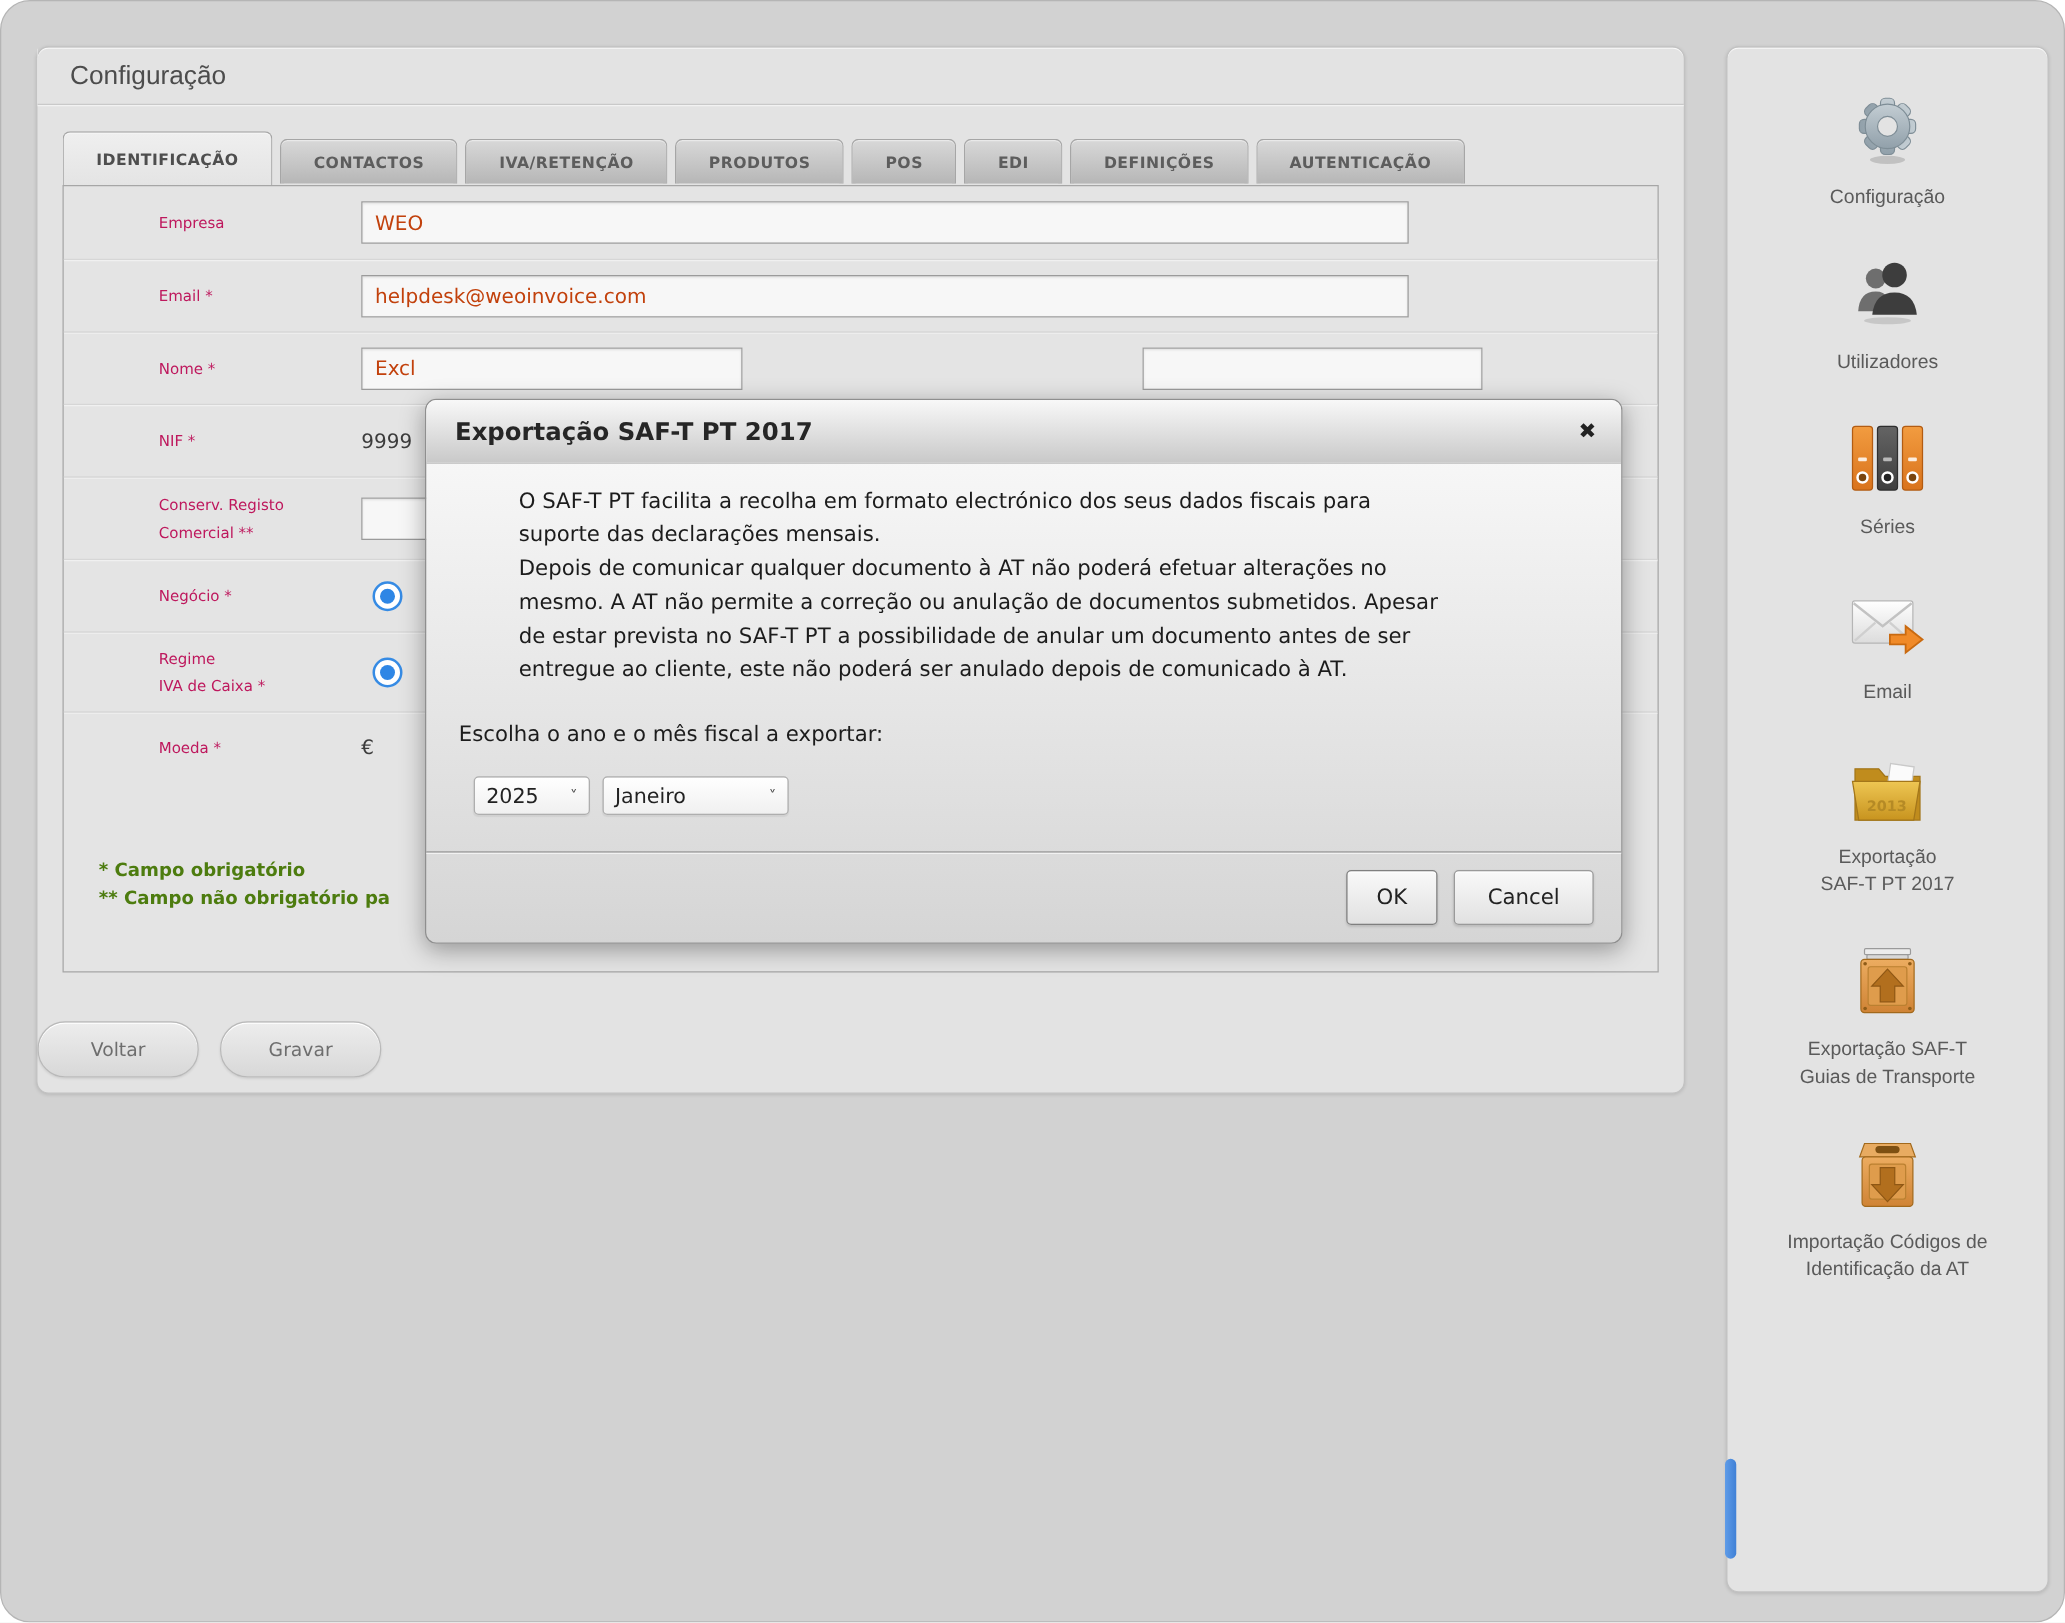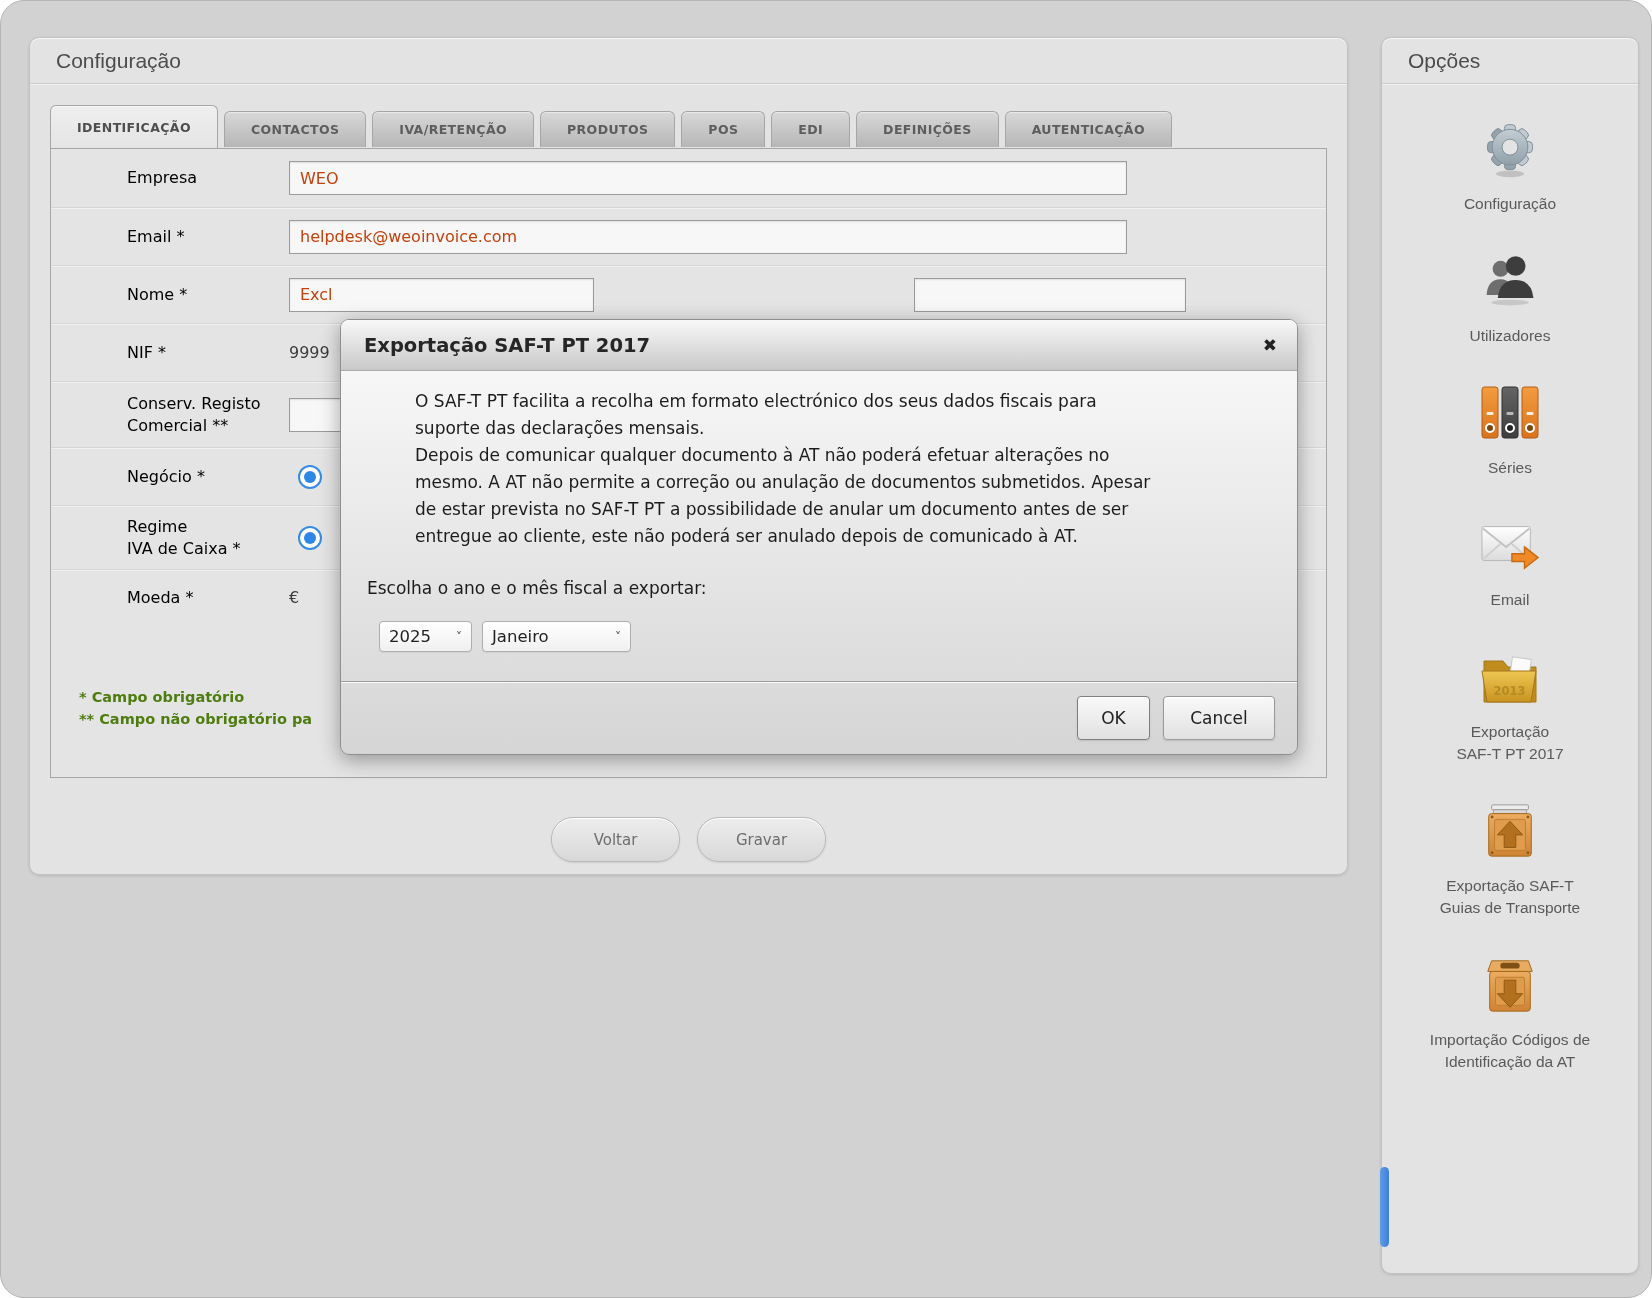--- a/index.html
+++ b/index.html
@@ -13,31 +13,31 @@
   
   #main-panel{left:28px;top:36px;width:1319px;height:838px;}
 
   .tabs{position:absolute;left:20px;top:67px;right:20px;display:flex;align-items:flex-end;gap:6px;z-index:3;}
   .tab{height:36px;padding:0 26px;display:flex;align-items:center;font-size:12.5px;font-weight:bold;letter-spacing:.4px;color:#5d5d5d;background:linear-gradient(#d8d8d8,#b6b6b6);border:1px solid #a6a6a6;border-bottom:none;border-radius:6px 6px 0 0;box-shadow:inset 0 1px 0 rgba(255,255,255,.45);cursor:pointer;box-sizing:border-box;}
   .tab.active{height:43px;background:linear-gradient(#efefef,#e4e4e4);color:#4e4e4e;margin-bottom:-1px;z-index:4;position:relative;}
 
   .content-box{position:absolute;left:20px;top:110px;right:20px;bottom:96px;background:#e4e4e4;border:1px solid #a6a6a6;z-index:2;}
   .row{position:relative;display:flex;align-items:center;min-height:58px;padding:2px 16px 2px 76px;box-sizing:border-box;}
   .row + .row{border-top:1px solid #d6d6d6;box-shadow:inset 0 1px 0 #f0f0f0;}
-  .row-label{width:162px;flex:none;font-size:16px;color:#000000;line-height:22px;}
+  .row-label{width:162px;flex:none;font-size:12px;color:#be185d;line-height:22px;}
   .tf{height:34px;border:1px solid #9b9b9b;background:#f7f7f7;box-shadow:inset 0 1px 2px rgba(0,0,0,.10);font:16px "DejaVu Sans", sans-serif;color:#c2410c;padding:0 10px;box-sizing:border-box;}
   .tf-wide{width:838px;}
   .tf-nome{width:305px;}
   .tf-nome2{width:272px;margin-left:320px;}
   .tf-small{width:220px;}
   .static-val{font-size:16px;color:#3c3c3c;}
   .radio{width:20px;height:20px;border:2px solid #368be4;border-radius:50%;background:#fff;position:relative;margin-left:9px;flex:none;}
   .radio::after{content:"";position:absolute;left:4px;top:4px;width:12px;height:12px;border-radius:50%;background:#2e86e5;}
   .footnotes{position:absolute;left:28px;bottom:47px;font-size:14.5px;font-weight:bold;color:#4d7c0f;line-height:22px;}
-  .panel-actions{position:absolute;left:0;right:0;bottom:12px;display:flex;justify-content:center;gap:17px;}
+  .panel-actions{position:absolute;left:0;right:0;bottom:12px;display:flex;gap:17px;}
   .pill-btn{width:127px;height:43px;border-radius:22px;border:1px solid #b9b9b9;background:linear-gradient(#ededed,#d8d8d8);color:#6e6e6e;font:15px "DejaVu Sans", sans-serif;display:flex;align-items:center;justify-content:center;cursor:pointer;box-shadow:0 1px 2px rgba(0,0,0,.10), inset 0 1px 0 #fff;}
 
   
   #modal{position:absolute;left:339px;top:318px;width:958px;height:436px;border:1px solid #8f8f8f;border-radius:9px;background:linear-gradient(#fbfbfb,#d5d5d5);box-shadow:0 5px 20px rgba(0,0,0,.35), inset 0 1px 0 rgba(255,255,255,.9);z-index:10;box-sizing:border-box;}
   .modal-header{height:50px;display:flex;align-items:center;padding:0 20px 0 23px;background:linear-gradient(#f8f8f8,#c9c9c9);border-bottom:1px solid #a9a9a9;border-radius:8px 8px 0 0;}
   .modal-title{font-size:19.5px;font-weight:bold;color:#262626;}
   .modal-close{margin-left:auto;font-size:17px;font-weight:bold;color:#222;cursor:pointer;line-height:1;}
   .modal-body{padding:17px 26px 0 26px;font-size:17px;color:#1c1c1c;}
   .modal-line{line-height:27px;white-space:nowrap;margin-left:48px;}
   .modal-prompt{margin-top:25px;line-height:27px;}
@@ -157,21 +157,20 @@
       </div>
     </div>
     <div class="modal-sep"></div>
     <div class="modal-footer">
       <div class="dlg-btn" id="ok-btn">OK</div>
       <div class="dlg-btn" id="cancel-btn">Cancel</div>
     </div>
   </div>
 
   <div id="sidebar" class="panel">
-    <div class="panel-title">Opções</div>
     <div class="sb-items">
 
       <div class="sb-item">
         <div class="sb-icon">
           <svg width="60" height="60" viewBox="0 0 64 64">
             <defs>
                 <linearGradient id="gg" x1="0" y1="0" x2="0" y2="1">
                   <stop offset="0" stop-color="#c3cdd3"></stop>
                   <stop offset="1" stop-color="#91a0aa"></stop>
                 </linearGradient>

